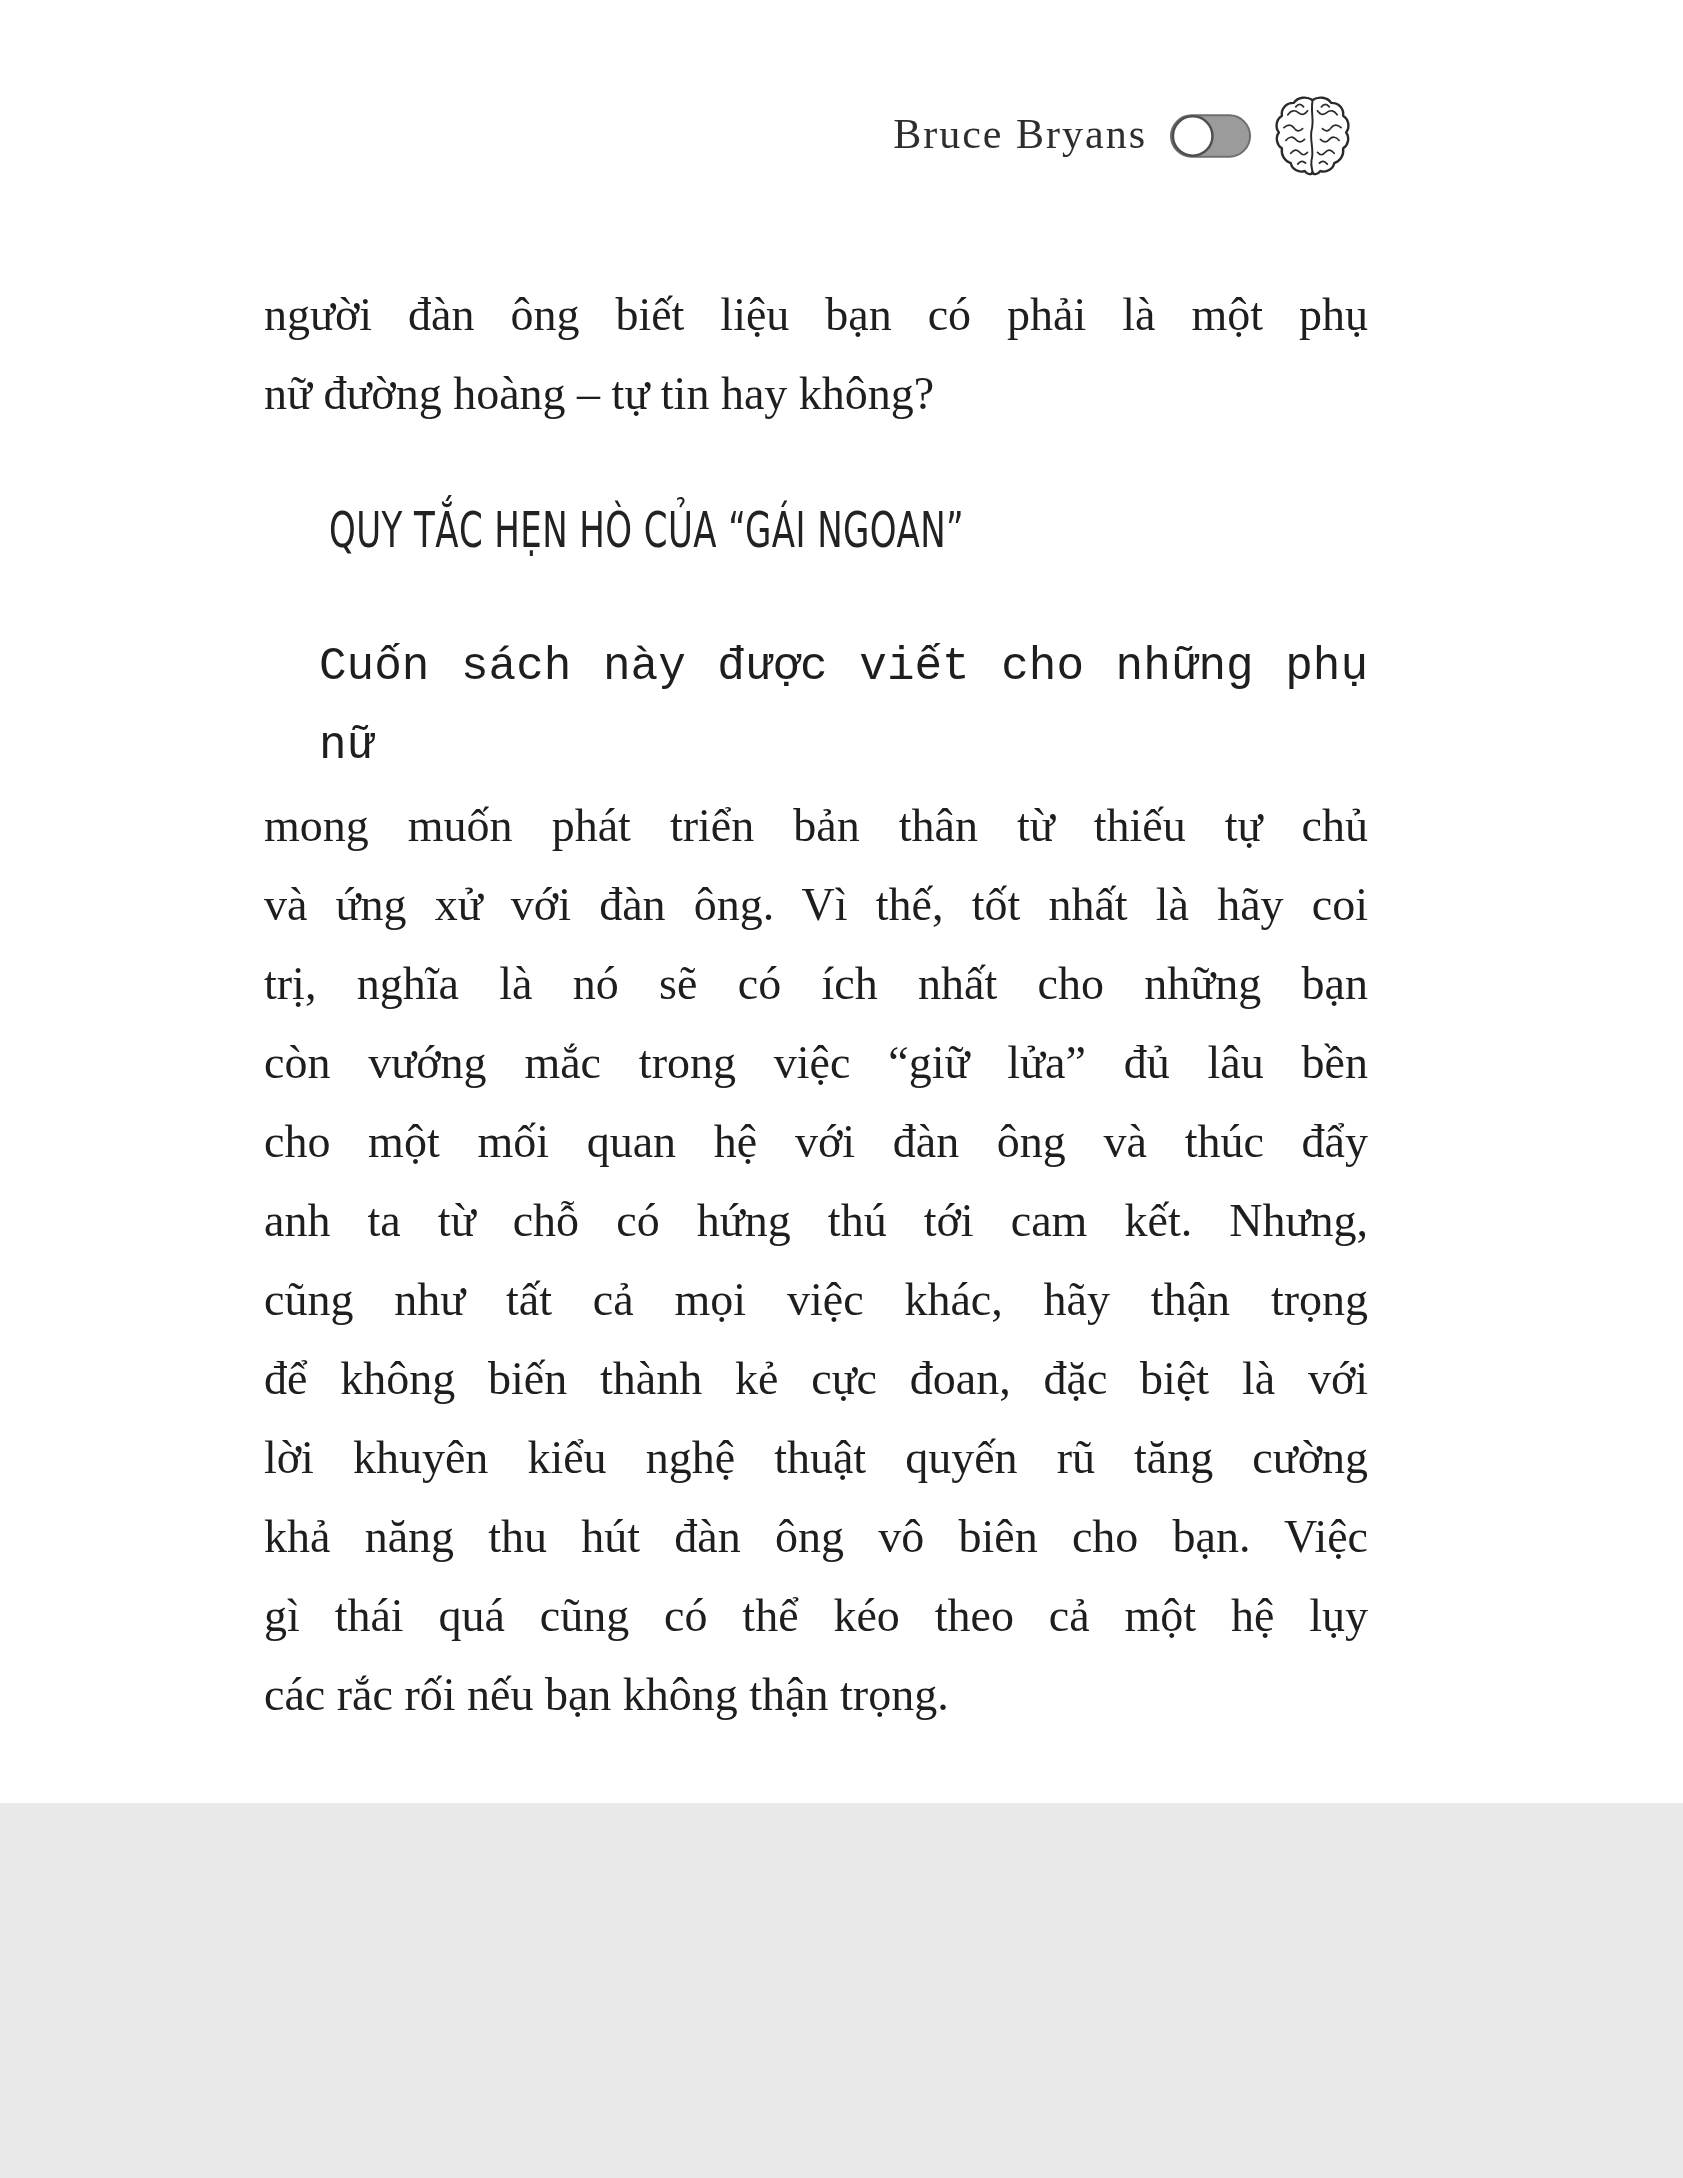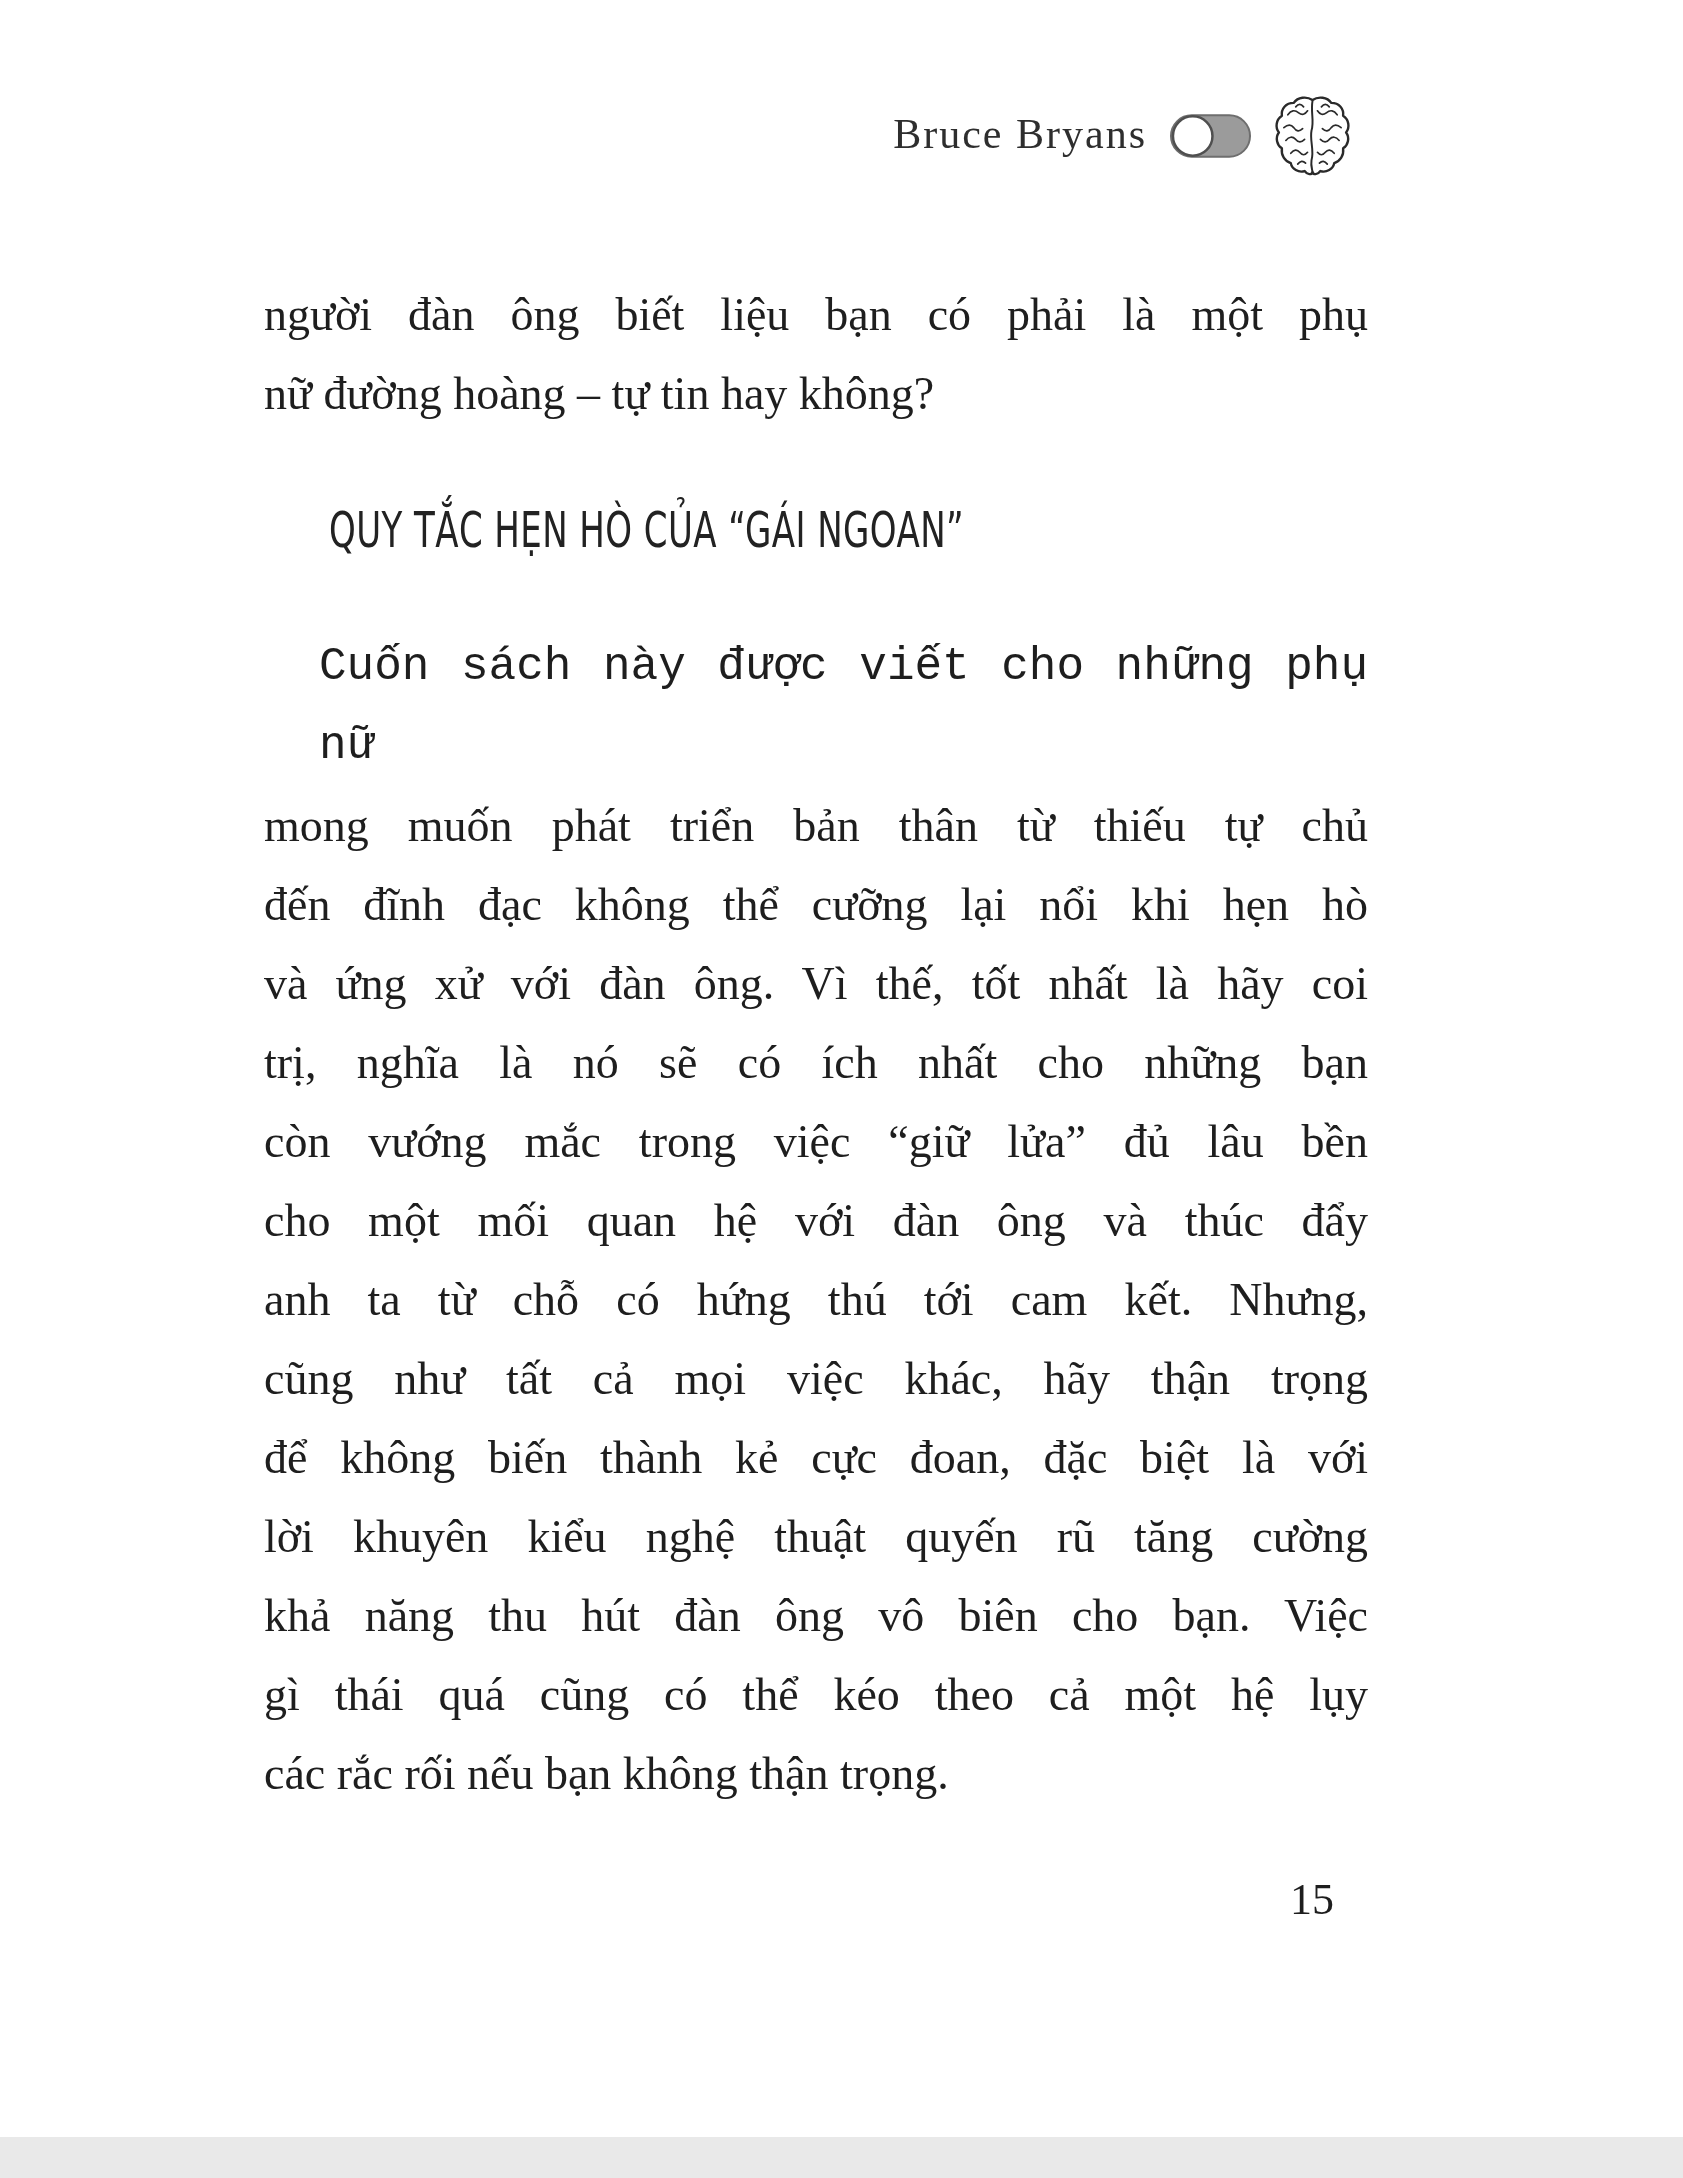--- a/index.html
+++ b/index.html
@@ -1,18 +1,18 @@
 <!DOCTYPE html>
 <html><head>
 <meta charset="utf-8">
 <style>
   html,body { margin:0; padding:0; background:#e9e9e9; }
   .page {
     position:relative;
-    width:1683px; height:2137px;
+    width:1683px; height:1803px;
     margin:0 auto;
     background:#ffffff;
     font-family:"Liberation Serif","DejaVu Serif",serif;
     color:#1e1e1e;
     overflow:hidden;
   }
 
   
   .page-header {
     position:absolute;
@@ -121,21 +121,20 @@
         <div class="line last">nữ đường hoàng – tự tin hay không?</div>
       </section>
 
     <h2 class="section-heading">
       <span class="stretch">QUY TẮC HẸN HÒ CỦA “GÁI NGOAN”</span>
     </h2>
 
     <section class="paragraph">
         <div class="line indent">Cuốn sách này được viết cho những phụ nữ</div>
         <div class="line">mong muốn phát triển bản thân từ thiếu tự chủ</div>
-        <div class="line">đến đĩnh đạc không thể cưỡng lại nổi khi hẹn hò</div>
         <div class="line">và ứng xử với đàn ông. Vì thế, tốt nhất là hãy coi</div>
         <div class="line">trị, nghĩa là nó sẽ có ích nhất cho những bạn</div>
         <div class="line">còn vướng mắc trong việc “giữ lửa” đủ lâu bền</div>
         <div class="line">cho một mối quan hệ với đàn ông và thúc đẩy</div>
         <div class="line">anh ta từ chỗ có hứng thú tới cam kết. Nhưng,</div>
         <div class="line">cũng như tất cả mọi việc khác, hãy thận trọng</div>
         <div class="line">để không biến thành kẻ cực đoan, đặc biệt là với</div>
         <div class="line">lời khuyên kiểu nghệ thuật quyến rũ tăng cường</div>
         <div class="line">khả năng thu hút đàn ông vô biên cho bạn. Việc</div>
         <div class="line">gì thái quá cũng có thể kéo theo cả một hệ lụy</div>

